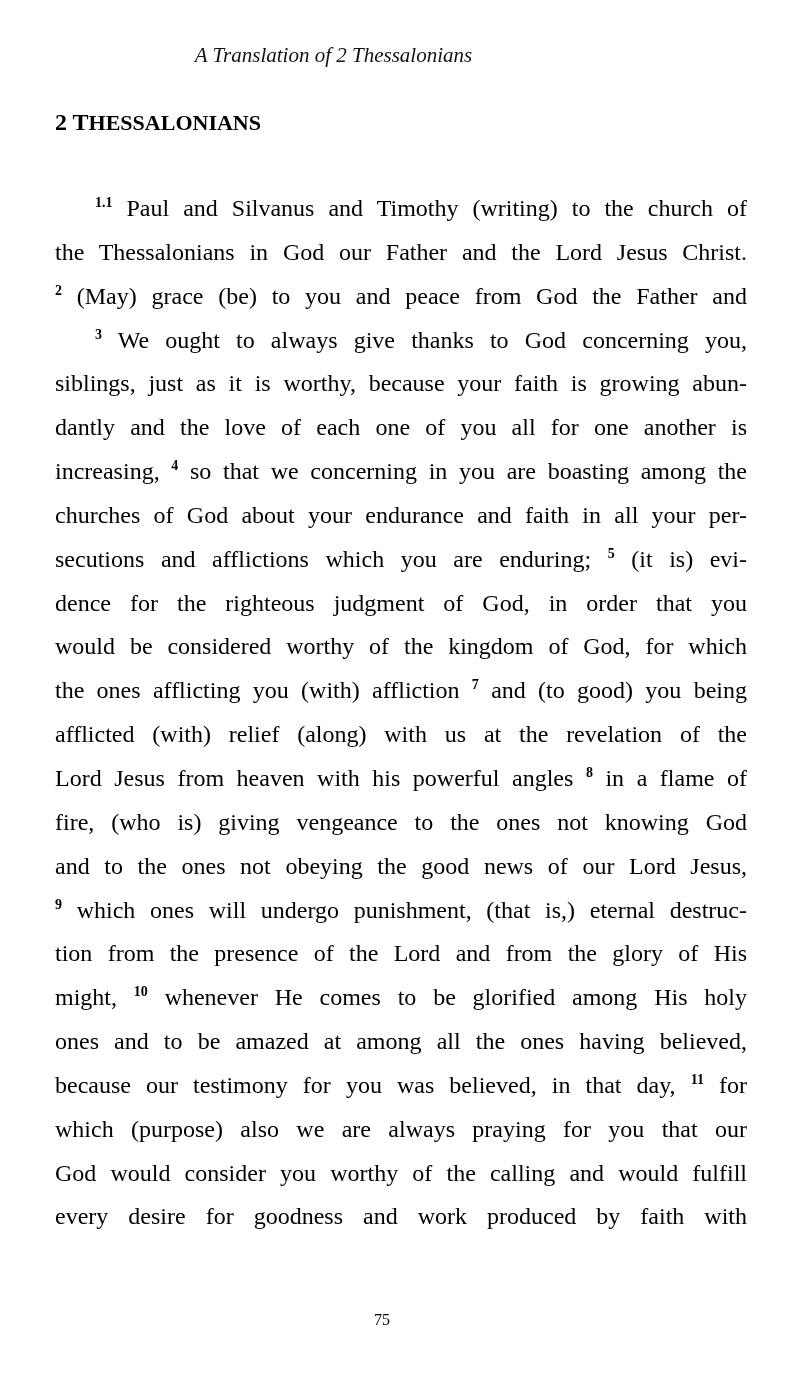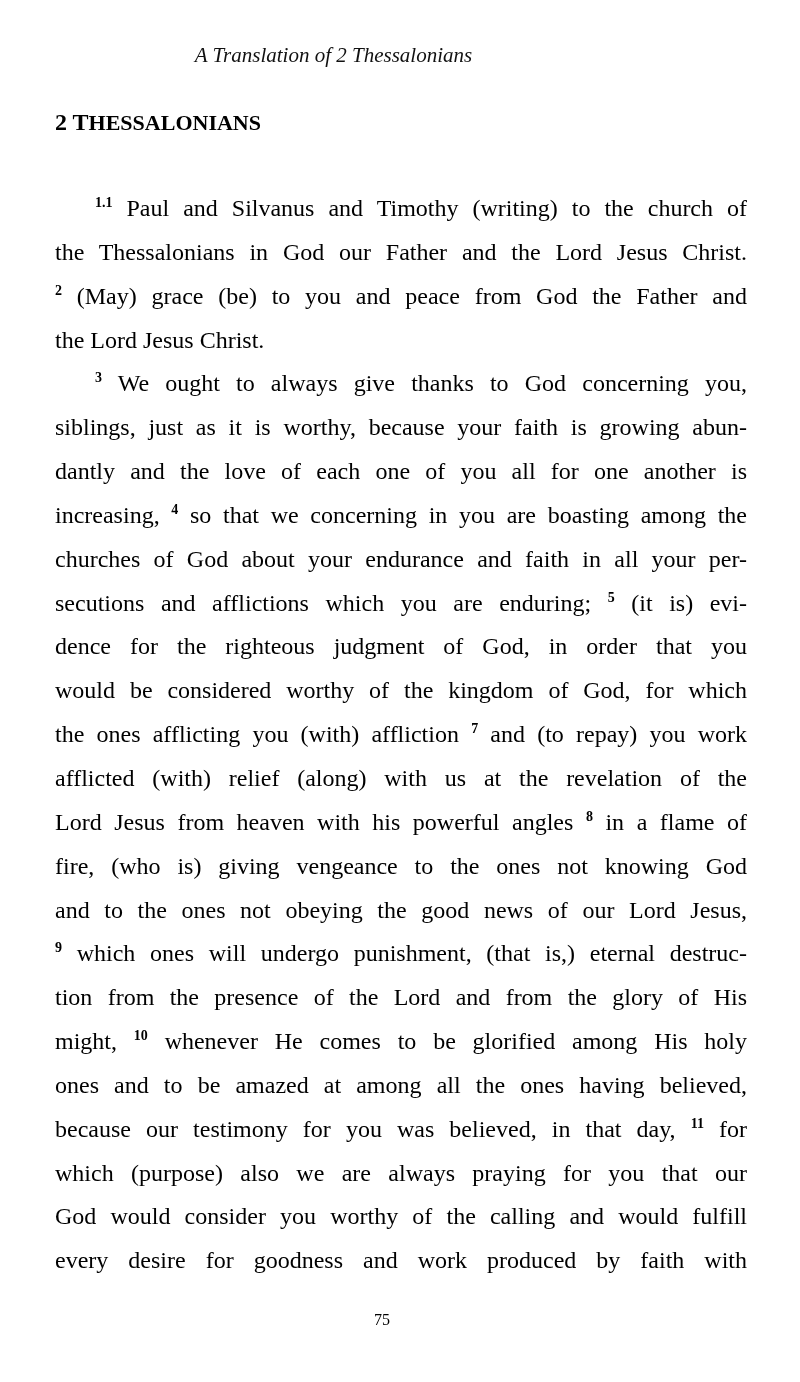--- a/index.html
+++ b/index.html
@@ -80,30 +80,29 @@
 <body>
 
 <div class="running-head">A Translation of 2 Thessalonians</div>
 
 <div class="chapter-title"><span>2 T</span><span class="sc">HESSALONIANS</span></div>
 
 <div class="body-text" id="body-text">
     <div class="line indent"><sup class="v">1.1</sup><span> Paul and Silvanus and Timothy (writing) to the church of</span></div>
     <div class="line"><span>the Thessalonians in God our Father and the Lord Jesus Christ.</span></div>
     <div class="line"><sup class="v">2</sup><span> (May) grace (be) to you and peace from God the Father and</span></div>
-    <div class="line last"><span>the Lord Jesus Christ.</span></div>
     <div class="line indent"><sup class="v">3</sup><span> We ought to always give thanks to God concerning you,</span></div>
     <div class="line"><span>siblings, just as it is worthy, because your faith is growing abun-</span></div>
     <div class="line"><span>dantly and the love of each one of you all for one another is</span></div>
     <div class="line"><span>increasing, </span><sup class="v">4</sup><span> so that we concerning in you are boasting among the</span></div>
     <div class="line"><span>churches of God about your endurance and faith in all your per-</span></div>
     <div class="line"><span>secutions and afflictions which you are enduring; </span><sup class="v">5</sup><span> (it is)  evi-</span></div>
     <div class="line"><span>dence for the righteous judgment of God, in order that you</span></div>
     <div class="line"><span>would be considered worthy of the kingdom of God, for which</span></div>
-    <div class="line"><span>the ones afflicting you (with) affliction </span><sup class="v">7</sup><span> and (to repay) you work</span></div>
+    <div class="line"><span>the ones afflicting you (with) affliction </span><sup class="v">7</sup><span> and (to good) you being</span></div>
     <div class="line"><span>afflicted (with) relief (along) with us at the revelation of the</span></div>
     <div class="line"><span>Lord Jesus from heaven with his powerful angles </span><sup class="v">8</sup><span> in a flame of</span></div>
     <div class="line"><span>fire, (who is) giving vengeance to the ones not knowing God</span></div>
     <div class="line"><span>and to the ones not obeying the good news of our Lord Jesus,</span></div>
     <div class="line"><sup class="v">9</sup><span> which ones will undergo punishment, (that is,) eternal destruc-</span></div>
     <div class="line"><span>tion from the presence of the Lord and from the glory of His</span></div>
     <div class="line"><span>might, </span><sup class="v">10</sup><span> whenever He comes to be glorified among His holy</span></div>
     <div class="line"><span>ones and to be amazed at among all the ones having believed,</span></div>
     <div class="line"><span>because our testimony for you was believed, in that day, </span><sup class="v">11</sup><span> for</span></div>
     <div class="line"><span>which (purpose) also we are always praying for you that our</span></div>

